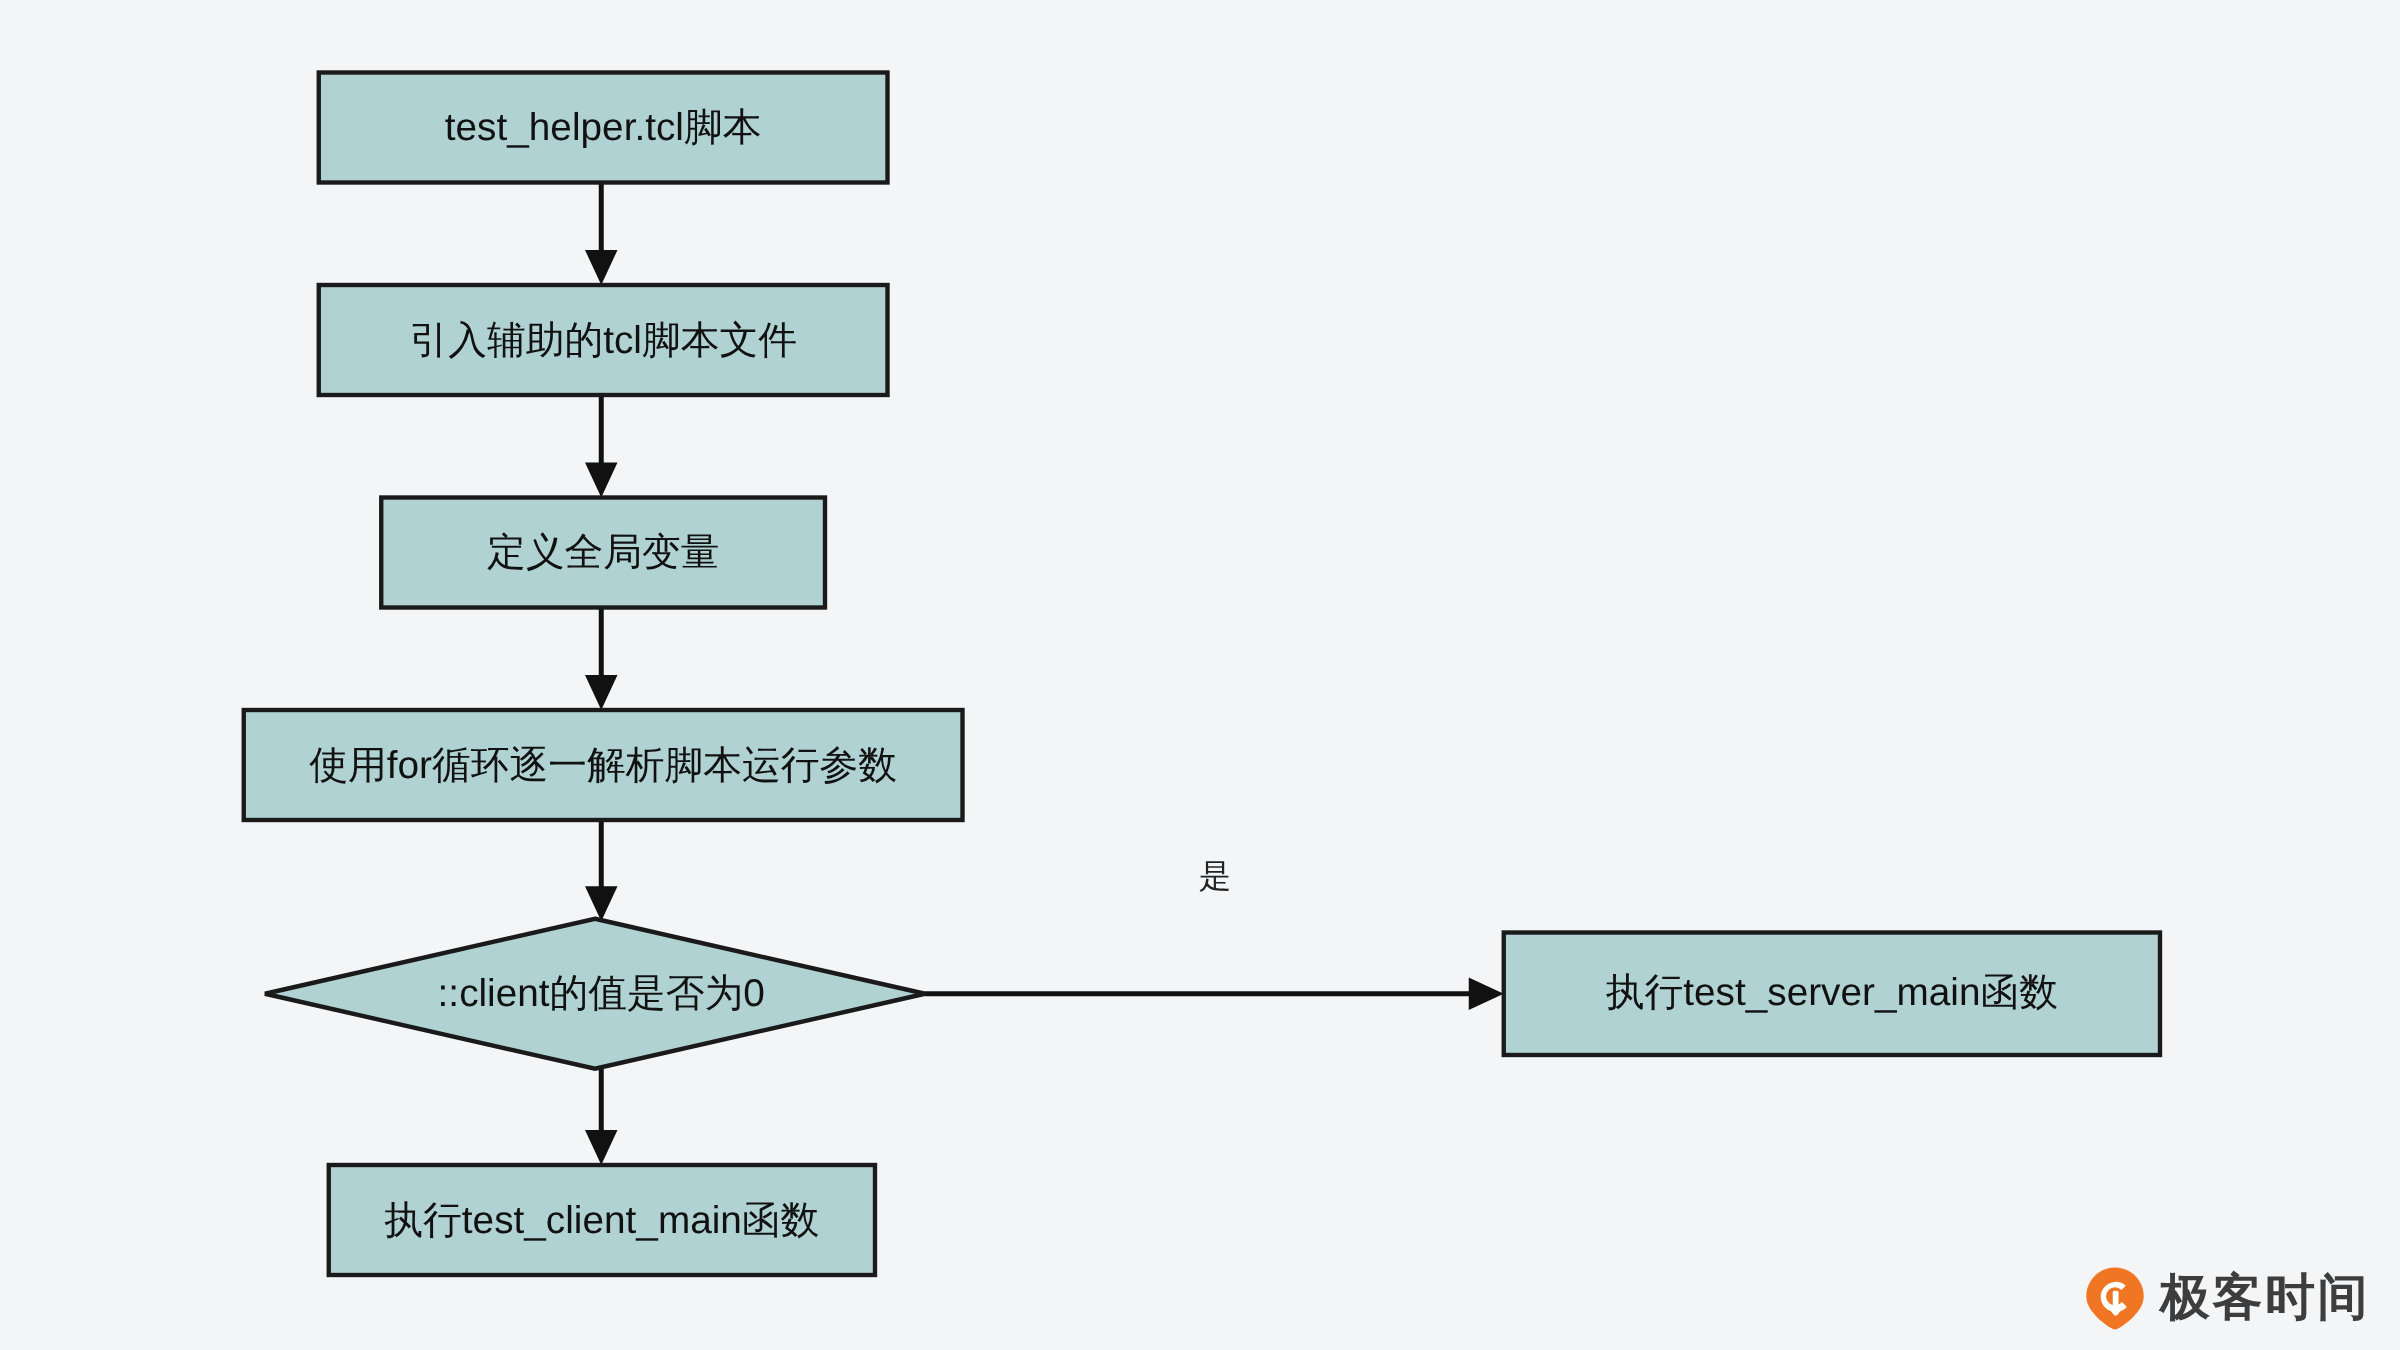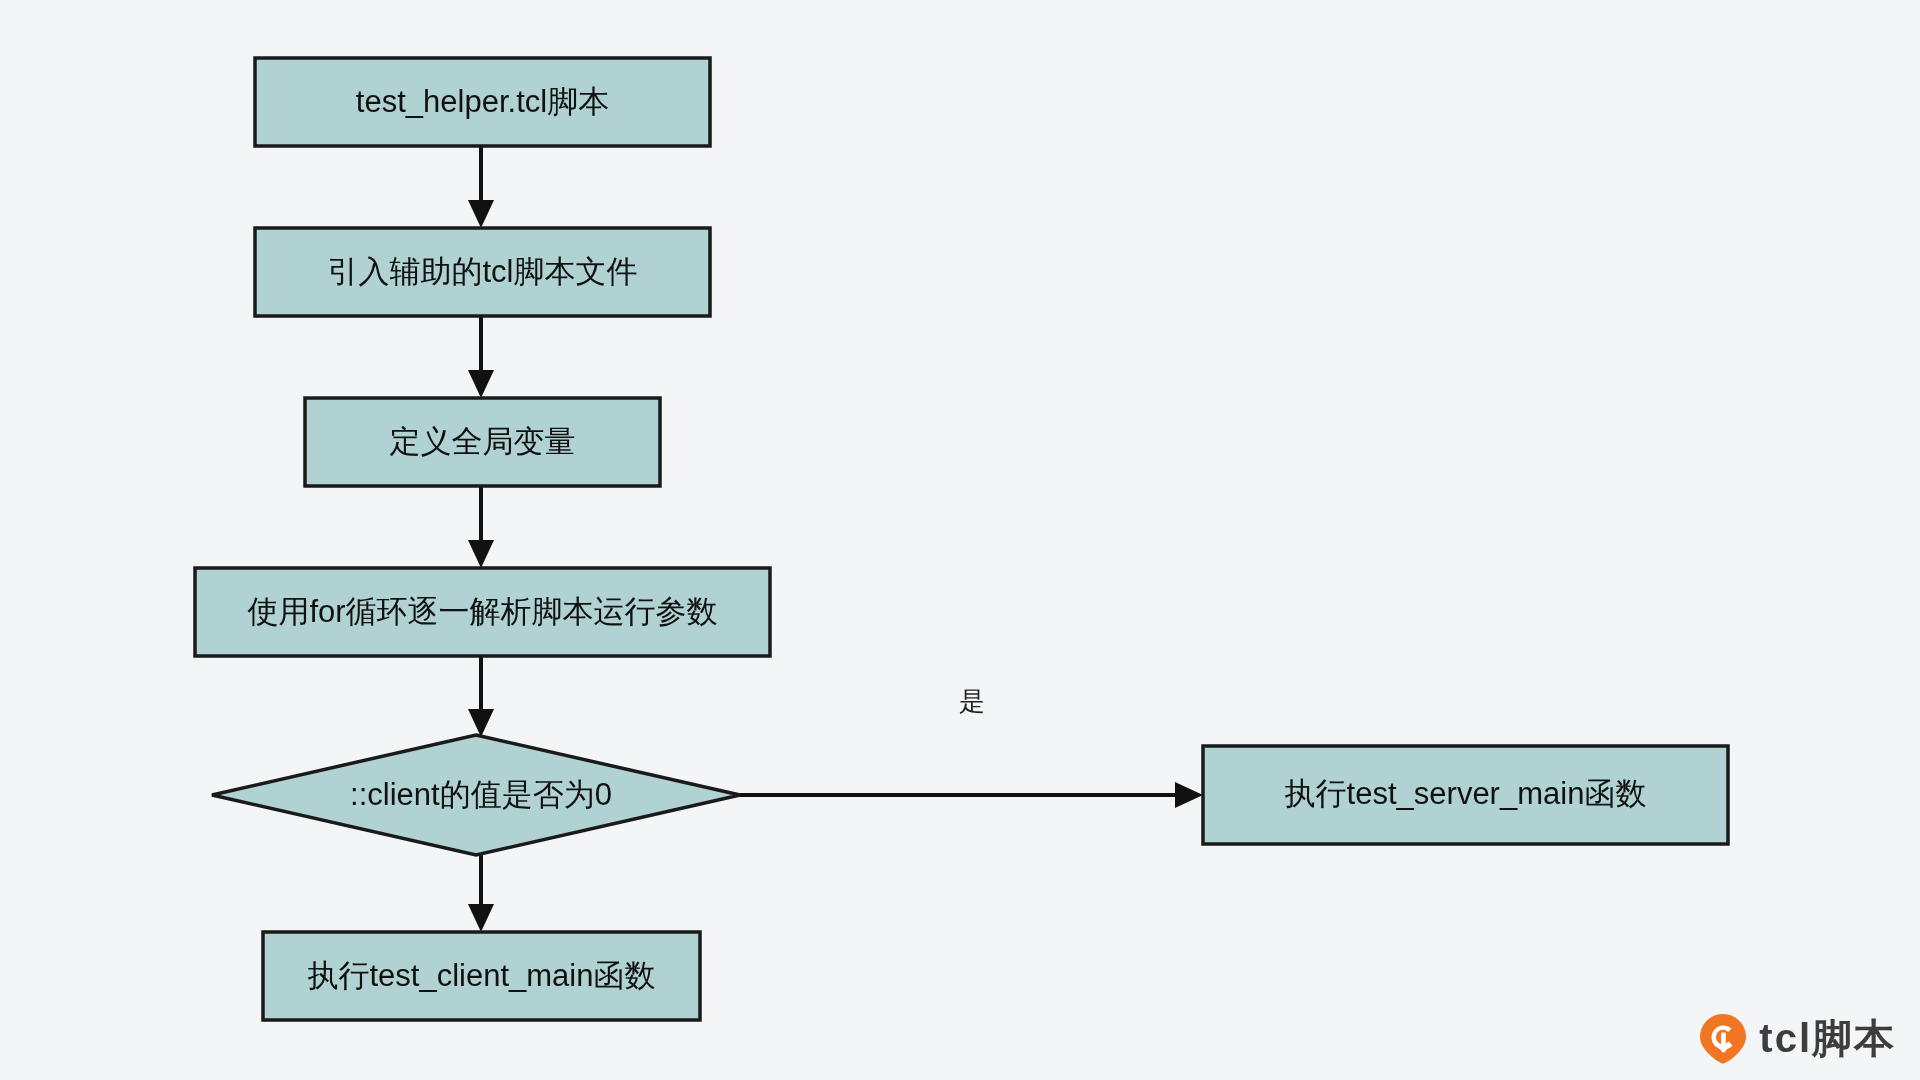--- a/index.html
+++ b/index.html
@@ -164,16 +164,16 @@
 
   <div id="watermark">
     <span class="mark-glyph">
       <svg viewBox="0 0 52 52" width="52" height="52">
         <path d="M26 2 C13.3 2 3 12.3 3 25 C3 36 16 47 24.4 51.2 C25.4 51.7 26.6 51.7 27.6 51.2 C36 47 49 36 49 25 C49 12.3 38.7 2 26 2 Z" fill="#f07623"></path>
         <path d="M34.5 16.5 A12 12 0 1 0 35.5 33.5 L31.6 29.6 A7.2 7.2 0 1 1 31.2 20.0 Z" fill="#ffffff"></path>
         <rect x="24.2" y="20.5" width="4.6" height="19" rx="1.2" fill="#ffffff"></rect>
         <path d="M26.5 41 L19.5 33.5 L33.5 33.5 Z" fill="#ffffff"></path>
       </svg>
     </span>
-    <span class="mark-text">tcl脚本</span>
+    <span class="mark-text">极客时间</span>
   </div>
 
 </div>
 
 </body></html>

